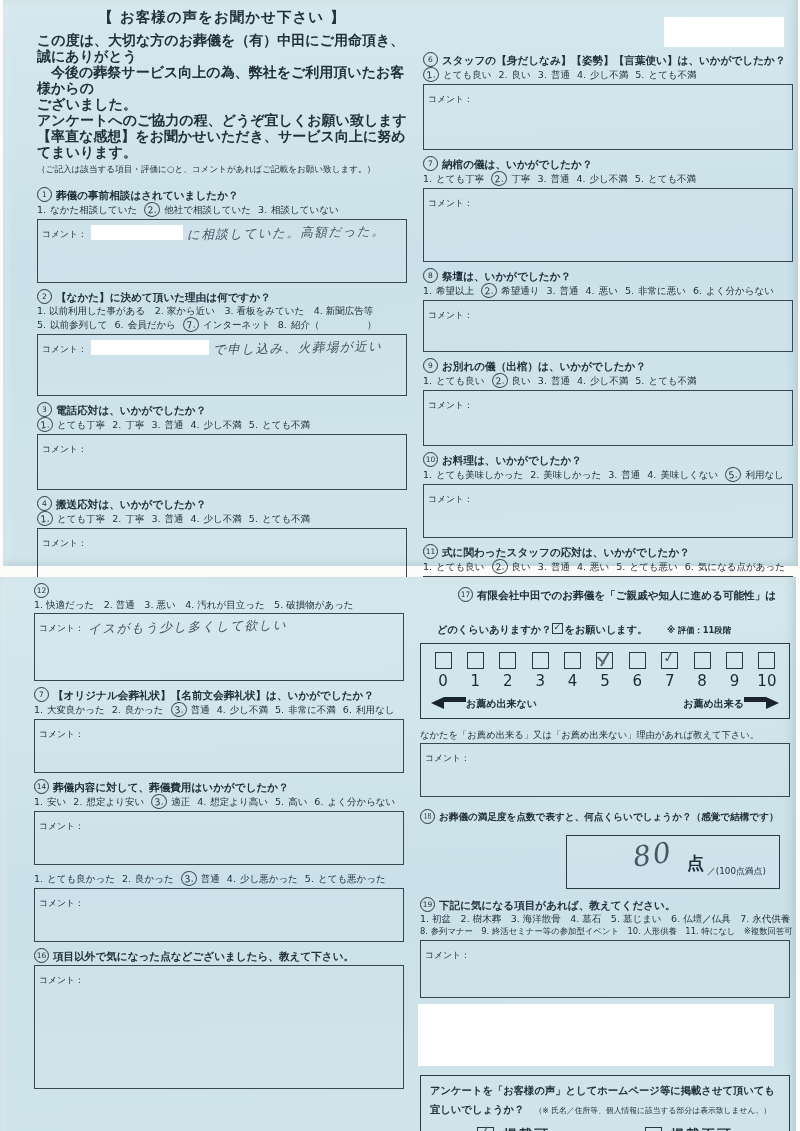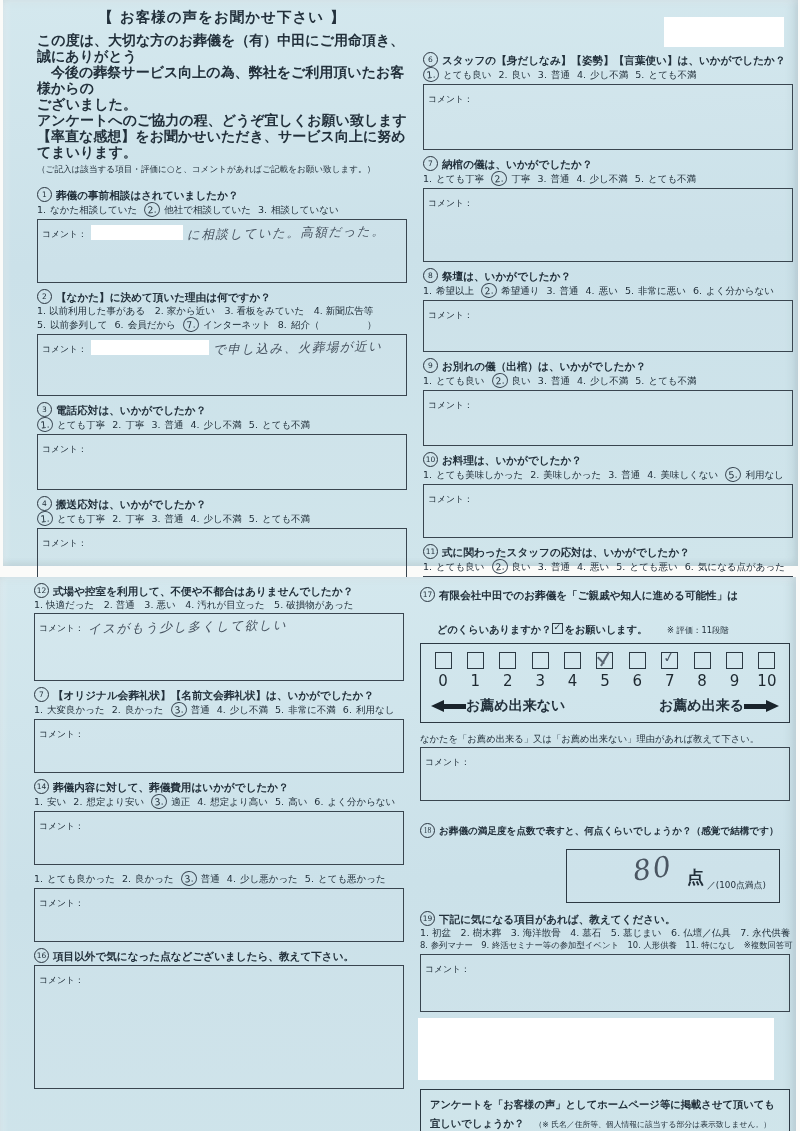--- a/index.html
+++ b/index.html
@@ -40,44 +40,44 @@
   .clabel{font-size:8.8px;}
   .redact{display:inline-block;background:#ffffff;height:15px;vertical-align:-3px;margin-left:4px;}
   .hand{
     font-family:"DejaVu Serif","Liberation Serif",serif;font-style:italic;
     font-size:12.5px;color:#46525f;letter-spacing:1.5px;display:inline-block;
     transform:rotate(-1.2deg);margin-left:4px;
   }
   .p1-footer{text-align:right;font-size:9.5px;font-weight:bold;padding-right:6px;margin-top:3px;}
 
   
-  .nps-t{margin-top:4px;}
+  .nps-t{margin-top:4px;margin-left:38px;}
   .nps-t2{font-size:10.2px;font-weight:bold;line-height:15px;margin-left:17px;margin-top:20px;}
-  .nps-note{font-size:8.3px;font-weight:normal;margin-left:16px;}
+  .nps-note{font-size:8.3px;font-weight:bold;margin-left:16px;}
   .mini-cb{display:inline-block;width:9px;height:9px;border:1.2px solid #2c3943;position:relative;vertical-align:-1px;margin:0 1px;}
   .mini-cb span{position:absolute;left:0px;top:-4px;font-size:9px;}
   .nps-frame{border:1.6px solid #2c3943;margin-top:5px;padding:8px 8px 7px;}
   .nps-cells{display:flex;justify-content:space-between;}
   .nps-cell{width:28px;text-align:center;}
   .nps-box{width:15px;height:15px;border:1.6px solid #2c3943;margin:0 auto;position:relative;background:rgba(255,255,255,0.06);}
   .nps-num{font-size:15px;line-height:18px;margin-top:3px;color:#1d2830;}
   .mark-check{position:absolute;left:1px;top:-4px;font-size:14px;color:#4c5865;transform:rotate(-10deg);}
   .mark-scrib{position:absolute;left:0;top:0;width:100%;height:100%;}
   .mark-scrib::before{content:"";position:absolute;left:7px;top:-2px;width:1.8px;height:16px;background:#5a6673;transform:rotate(30deg);}
   .mark-scrib::after{content:"";position:absolute;left:3px;top:3px;width:1.8px;height:9px;background:#5a6673;transform:rotate(-45deg);}
   .nps-arrows{display:flex;justify-content:space-between;align-items:center;margin-top:7px;padding:0 2px;}
-  .arrow-group{display:flex;align-items:center;font-size:14px;font-weight:bold;}
+  .arrow-group{display:flex;font-size:10px;font-weight:bold;}
   .tri-left{width:0;height:0;border-top:6px solid transparent;border-bottom:6px solid transparent;border-right:13px solid #1a242c;}
   .tri-right{width:0;height:0;border-top:6px solid transparent;border-bottom:6px solid transparent;border-left:13px solid #1a242c;}
   .shaft{width:22px;height:5px;background:#1a242c;}
   .reason{font-size:9.3px;margin-top:9px;line-height:13px;}
   .reason-box{height:48px;}
 
   
-  .score-title{margin-top:22px;font-size:9.6px;font-family:Liberation Serif, serif;}
+  .score-title{margin-top:12px;font-size:9.6px;font-family:Liberation Serif, serif;}
   .score-box{border:1.6px solid #2c3943;width:212px;height:52px;margin:11px 10px 0 auto;position:relative;background:rgba(255,255,255,0.05);}
   .score-val{position:absolute;left:66px;top:2px;font-family:"DejaVu Serif","Liberation Serif",serif;font-style:italic;font-size:28px;color:#4a5662;transform:rotate(-8deg);letter-spacing:2px;}
   .score-unit{position:absolute;left:120px;top:16px;font-size:17px;font-weight:bold;}
   .score-suffix{position:absolute;left:140px;top:30px;font-size:8.8px;}
 
   #p2-q19{margin-top:8px;}
   .redact-block{background:#ffffff;height:62px;width:356px;margin:6px 0 9px -2px;}
 
   
   .consent-box{border:1.5px solid #2c3943;padding:6px 9px 9px;background:rgba(255,255,255,0.04);}
@@ -206,21 +206,20 @@
   </div>
 </div>
 
 <div class="page" id="page2">
   <div class="cols">
     <div class="col">
       <div id="p2-left">
           <div class="question">
             <div class="q-title">
               <span class="qnum">12</span>
-              <span class="qtext">式場や控室を利用して、不便や不都合はありませんでしたか？</span>
             </div>
             <div class="opt-line">1. 快適だった　2. 普通　3. 悪い　4. 汚れが目立った　5. 破損物があった</div>
             <div class="cbox" style="height: 62px;"><span class="clabel">コメント：</span><span class="hand">イスがもう少し多くして欲しい</span></div>
           </div>
           <div class="question">
             <div class="q-title">
               <span class="qnum">7</span>
               <span class="qtext">【オリジナル会葬礼状】【名前文会葬礼状】は、いかがでしたか？</span>
             </div>
             <div class="opt-line"><span class="opt"><span class="onum">1.</span> <span class="olabel">大変良かった</span></span><span class="opt"><span class="onum">2.</span> <span class="olabel">良かった</span></span><span class="opt"><span class="onum circ">3.</span> <span class="olabel">普通</span></span><span class="opt"><span class="onum">4.</span> <span class="olabel">少し不満</span></span><span class="opt"><span class="onum">5.</span> <span class="olabel">非常に不満</span></span><span class="opt"><span class="onum">6.</span> <span class="olabel">利用なし</span></span></div>

